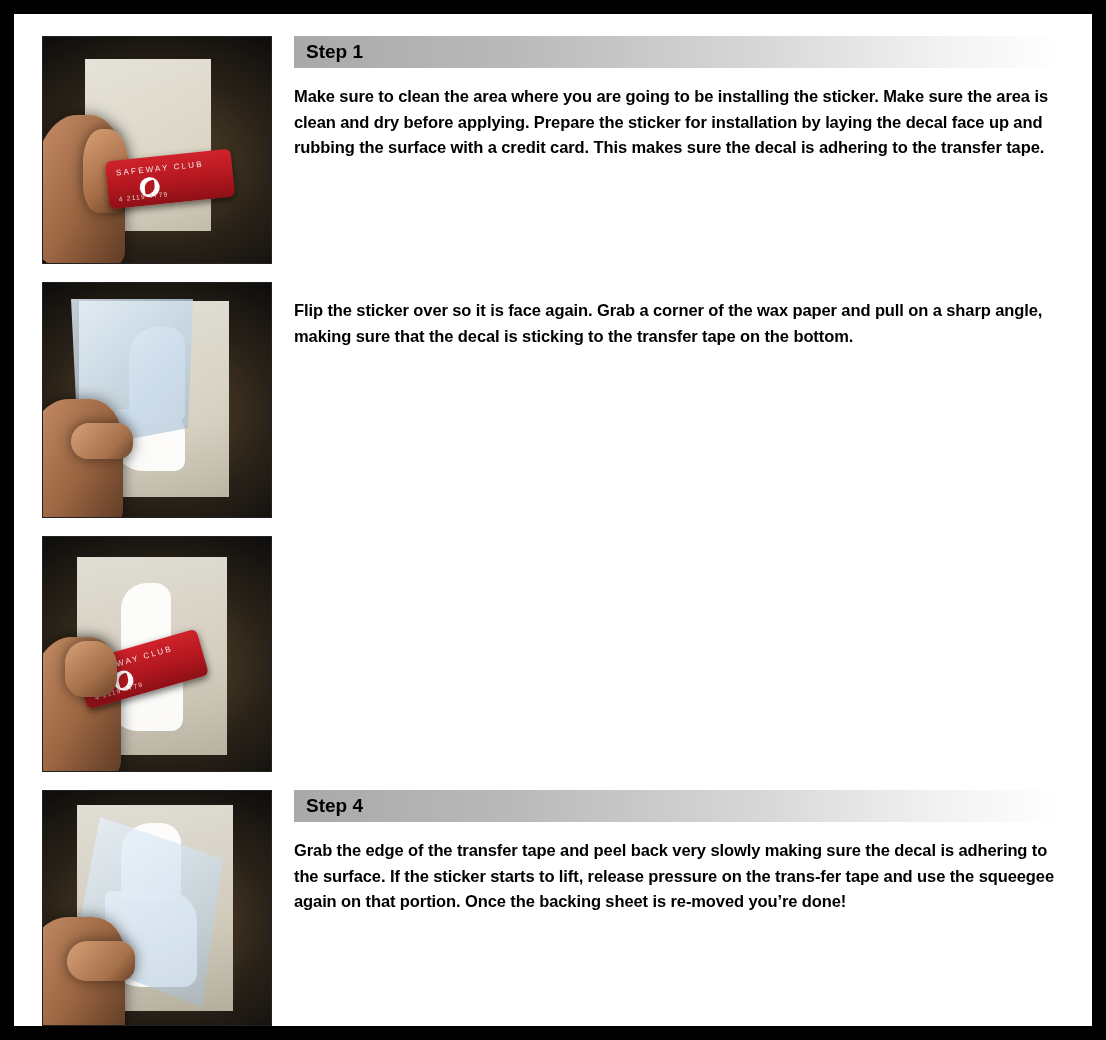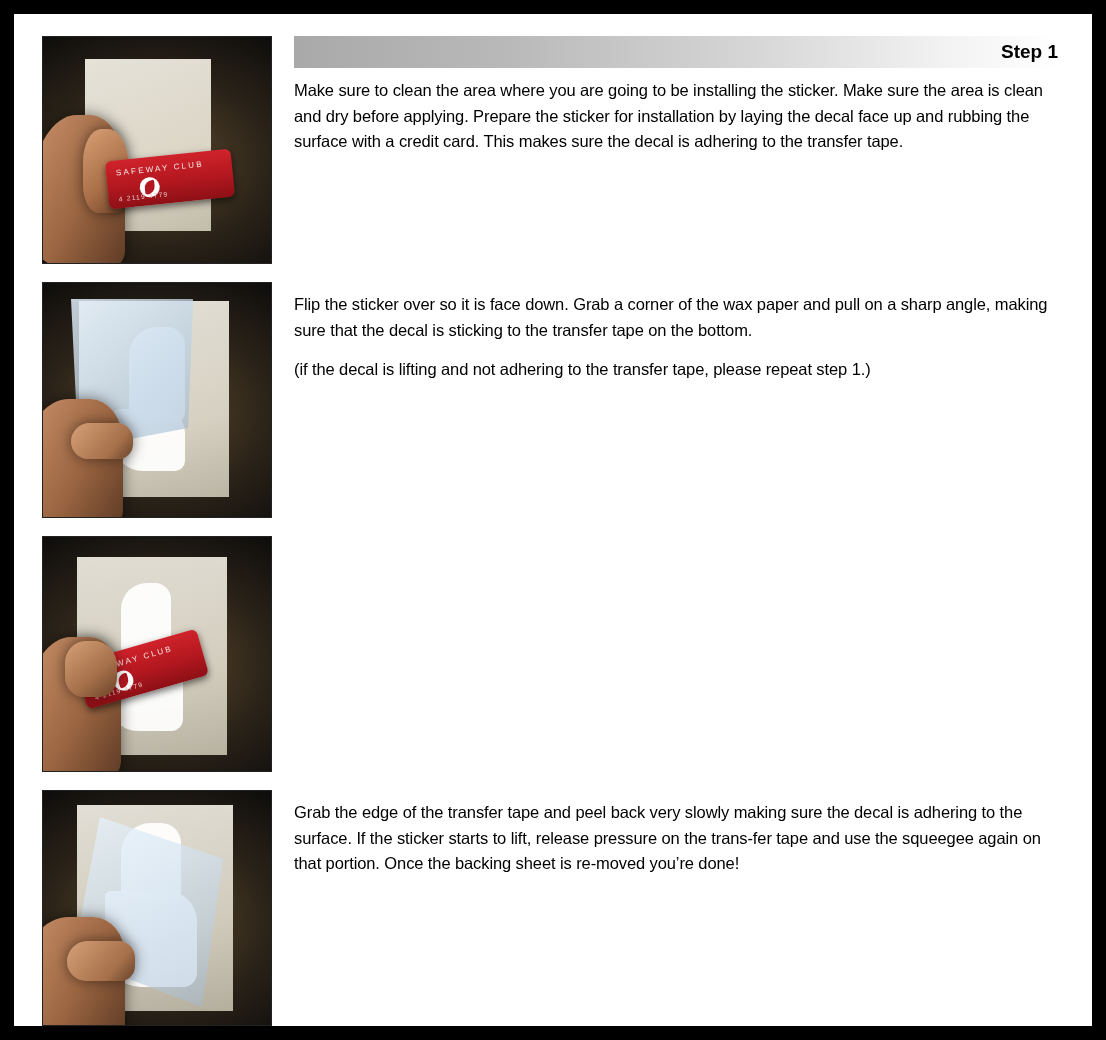--- a/index.html
+++ b/index.html
@@ -171,32 +171,31 @@
     padding-left: 22px;
     box-sizing: border-box;
   }
   .step-header {
     height: 32px;
     background: linear-gradient(90deg, #a9a9a9 0%, #b9b9b9 28%, #d6d6d6 60%, #f2f2f2 85%, #ffffff 100%);
     display: flex;
     align-items: center;
     padding-left: 12px;
     box-sizing: border-box;
-    justify-content: flex-end;
   }
   .step-title {
     font-size: 19px;
     font-weight: bold;
     color: #000;
     font-family: "Liberation Sans", sans-serif;
   }
   .step-body {
-    margin-top: 10px;
+    margin-top: 16px;
     font-size: 16.5px;
-    font-weight: normal;
+    font-weight: bold;
     line-height: 1.55;
     color: #000;
     letter-spacing: -0.1px;
     font-family: "Liberation Sans", sans-serif;
   }
   .step-body p { margin: 0 0 14px 0; }
   .step-body p:last-child { margin-bottom: 0; }
 </style>
 </head>
 <body>
@@ -231,22 +230,21 @@
         <div class="photo-inner"></div>
         <div class="sheet-paper p2-paper"></div>
         <div class="decal p2-decal"></div>
         <div class="decal p2-decal2"></div>
         <div class="tape p2-tape"></div>
         <div class="hand p2-hand"></div>
         <div class="hand p2-finger"></div>
       </div>
       <div class="content">
         <div class="step-body">
-          <p>Flip the sticker over so it is face down.  Grab a corner of the wax paper and pull on a sharp angle, making sure that the decal is sticking to the transfer tape on the bottom.</p>
-          <p>(if the decal is lifting and not adhering to the transfer tape, please repeat step 1.)</p>
+          <p>Flip the sticker over so it is face again.  Grab a corner of the wax paper and pull on a sharp angle, making sure that the decal is sticking to the transfer tape on the bottom.</p>
         </div>
       </div>
     </div>
 
     <div class="step-row">
       <div class="photo photo-3">
         <div class="photo-inner"></div>
         <div class="sheet-paper p3-paper"></div>
         <div class="decal p3-decal"></div>
         <div class="decal p3-decal2"></div>
@@ -266,20 +264,23 @@
       <div class="photo photo-4">
         <div class="photo-inner"></div>
         <div class="sheet-paper p4-paper"></div>
         <div class="decal p4-decal"></div>
         <div class="decal p4-decal2"></div>
         <div class="tape p4-tape"></div>
         <div class="hand p4-hand"></div>
         <div class="hand p4-finger"></div>
       </div>
       <div class="content">
+        <div class="step-header">
+          <span class="step-title">Step 4</span>
+        </div>
         <div class="step-body">
           <p>Grab the edge of the transfer tape and peel back very slowly making sure the decal is adhering to the surface.  If the sticker starts to lift, release pressure on the trans-fer tape and use the squeegee again on that portion.  Once the backing sheet is re-moved you’re done!</p>
         </div>
       </div>
     </div>
 
   </div>
 </div>
 
 </body></html>

